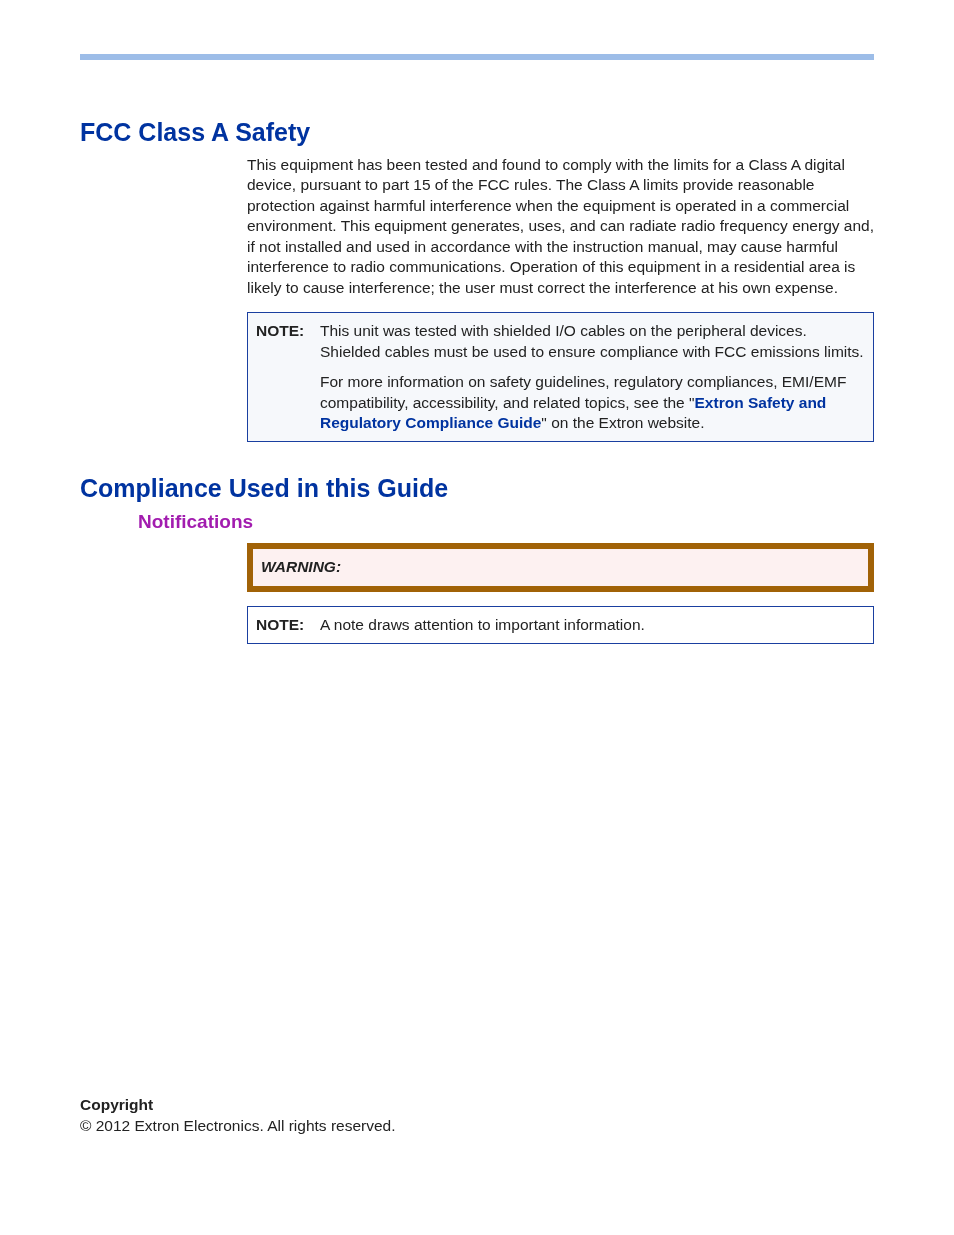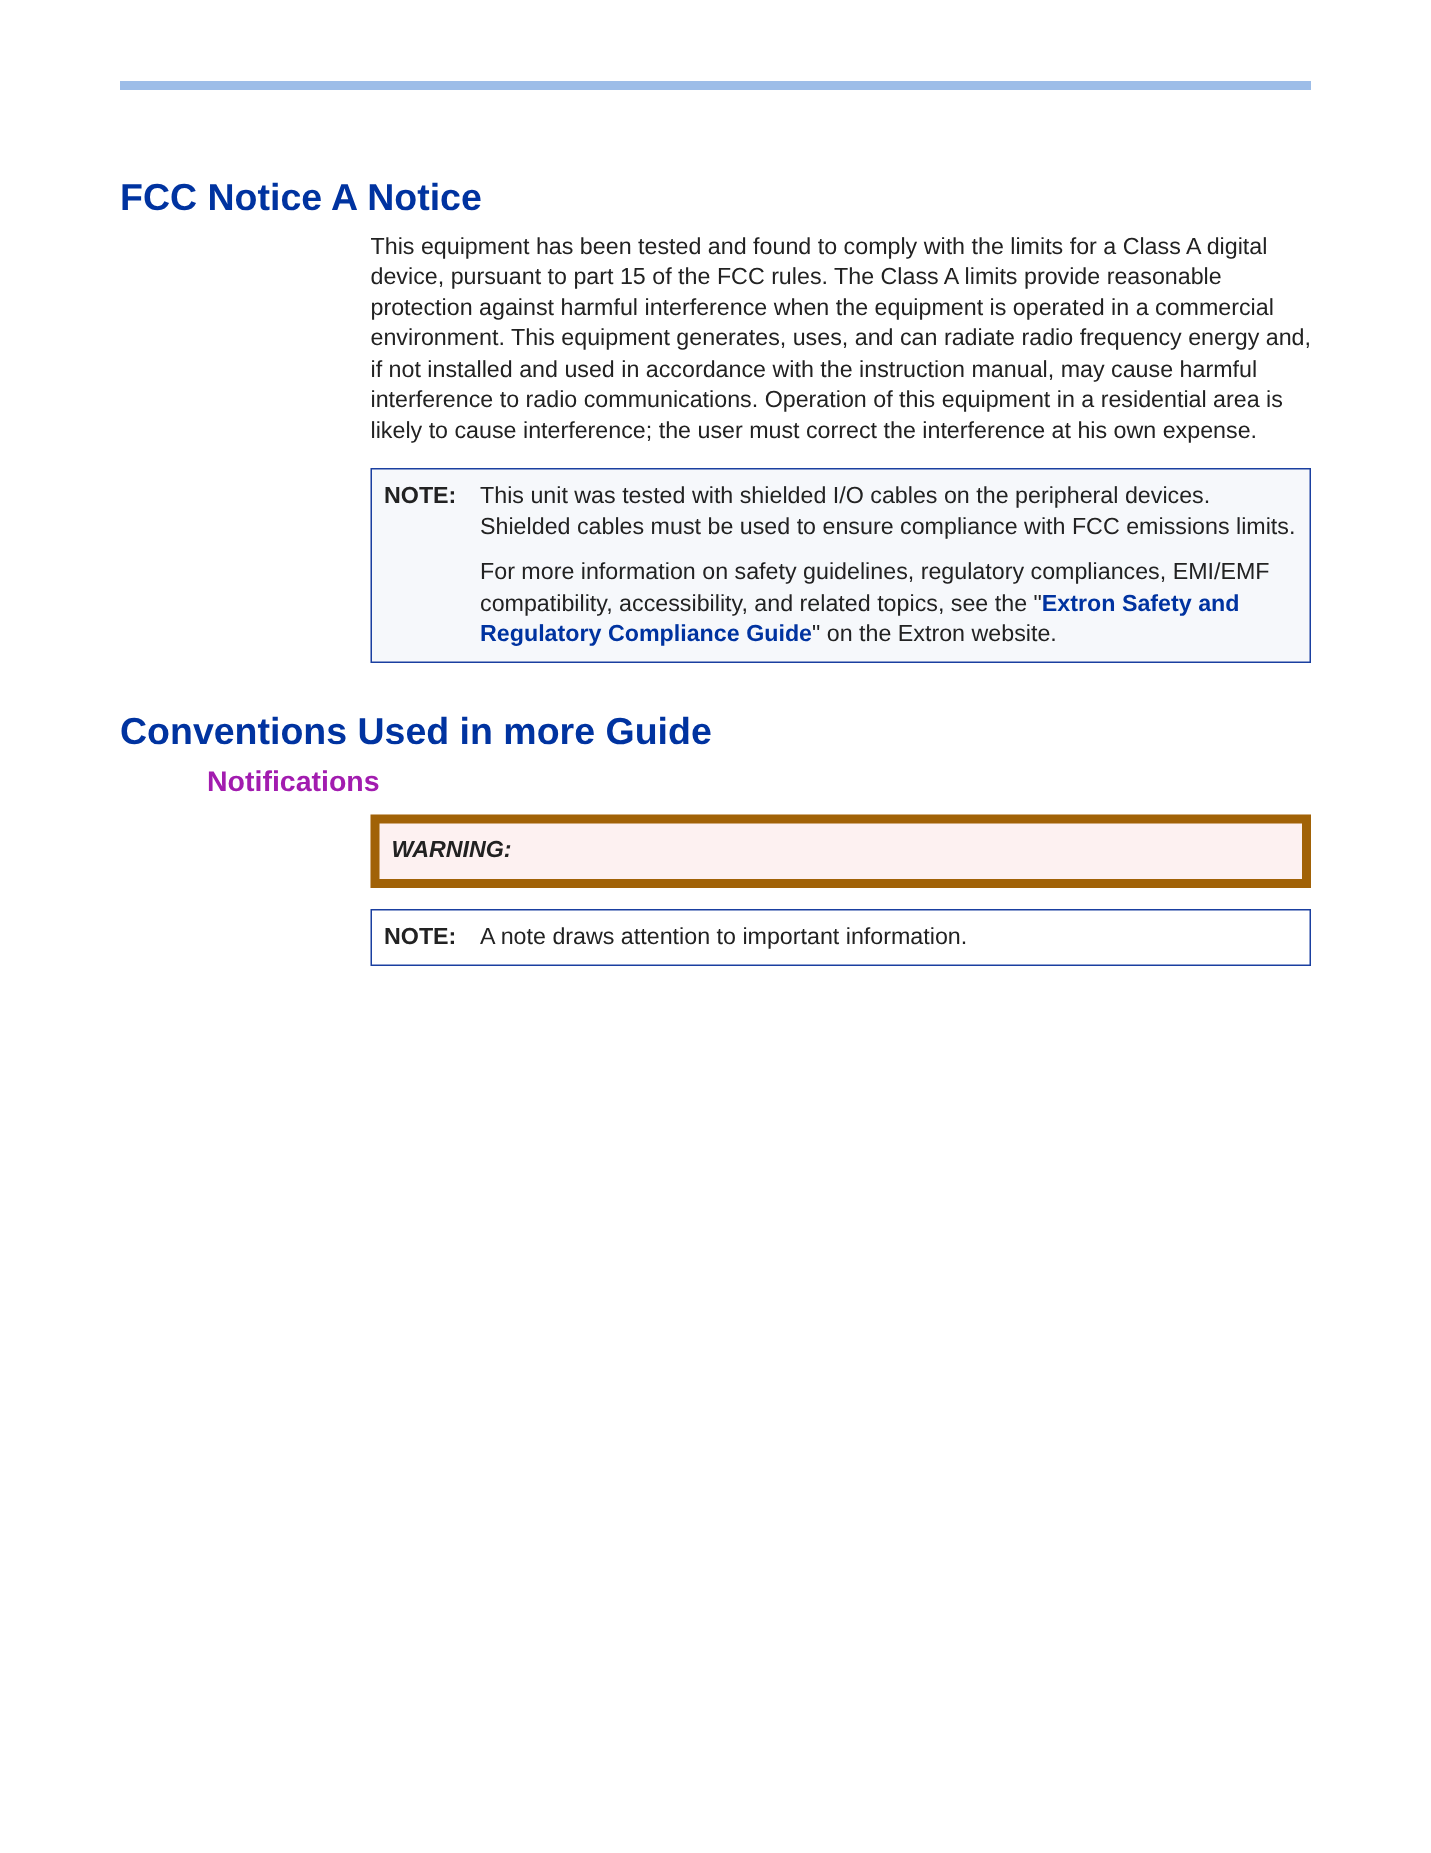--- a/index.html
+++ b/index.html
@@ -96,50 +96,54 @@
     .footer strong { font-weight: 700; }
     .footer .block + .block { margin-top: 18px; }
   </style>
 </head>
 <body>
 
 <div class="top-rule"></div>
 
 <div class="page">
 
-  <h1 class="section">FCC Notice A Notice</h1>
+  <h1 class="section">FCC Class A Safety</h1>
 
   <p class="body-para">This equipment has been tested and found to comply with the limits for a Class A digital device, pursuant to part 15 of the FCC rules. The Class A limits provide reasonable protection against harmful interference when the equipment is operated in a commercial environment. This equipment generates, uses, and can radiate radio frequency energy and, if not installed and used in accordance with the instruction manual, may cause harmful interference to radio communications. Operation of this equipment in a residential area is likely to cause interference; the user must correct the interference at his own expense.</p>
 
   <div class="note-box">
     <div class="row">
       <div class="label">NOTE:</div>
       <div class="cell">This unit was tested with shielded I/O cables on the peripheral devices. Shielded cables must be used to ensure compliance with FCC emissions limits.</div>
     </div>
     <div class="row">
       <div class="label">&nbsp;</div>
       <div class="cell">
         <span>For more information on safety guidelines, regulatory compliances, EMI/EMF compatibility, accessibility, and related topics, see the "</span><a class="linkish" href="#">Extron Safety and Regulatory Compliance Guide</a><span>" on the Extron website.</span>
       </div>
     </div>
   </div>
 
-  <h1 class="section" style="margin-top:32px;">Conventions Used in more Guide</h1>
+  <h1 class="section" style="margin-top:32px;">Compliance Used in this Guide</h1>
 
   <h2 class="sub">Notifications</h2>
 
   <div class="warn-box">
     <div class="row">
       <div class="label">WARNING:</div>
     </div>
   </div>
 
   <div class="note2-box">
     <div class="row">
       <div class="label">NOTE:</div>
       <div class="cell">A note draws attention to important information.</div>
     </div>
   </div>
 
 </div>
 
 <div class="footer">
+  <div class="block">
+    <strong>Copyright</strong><br>
+    <span>© 2012  Extron Electronics. All rights reserved.</span>
+  </div>
 </div>
 
 </body></html>

